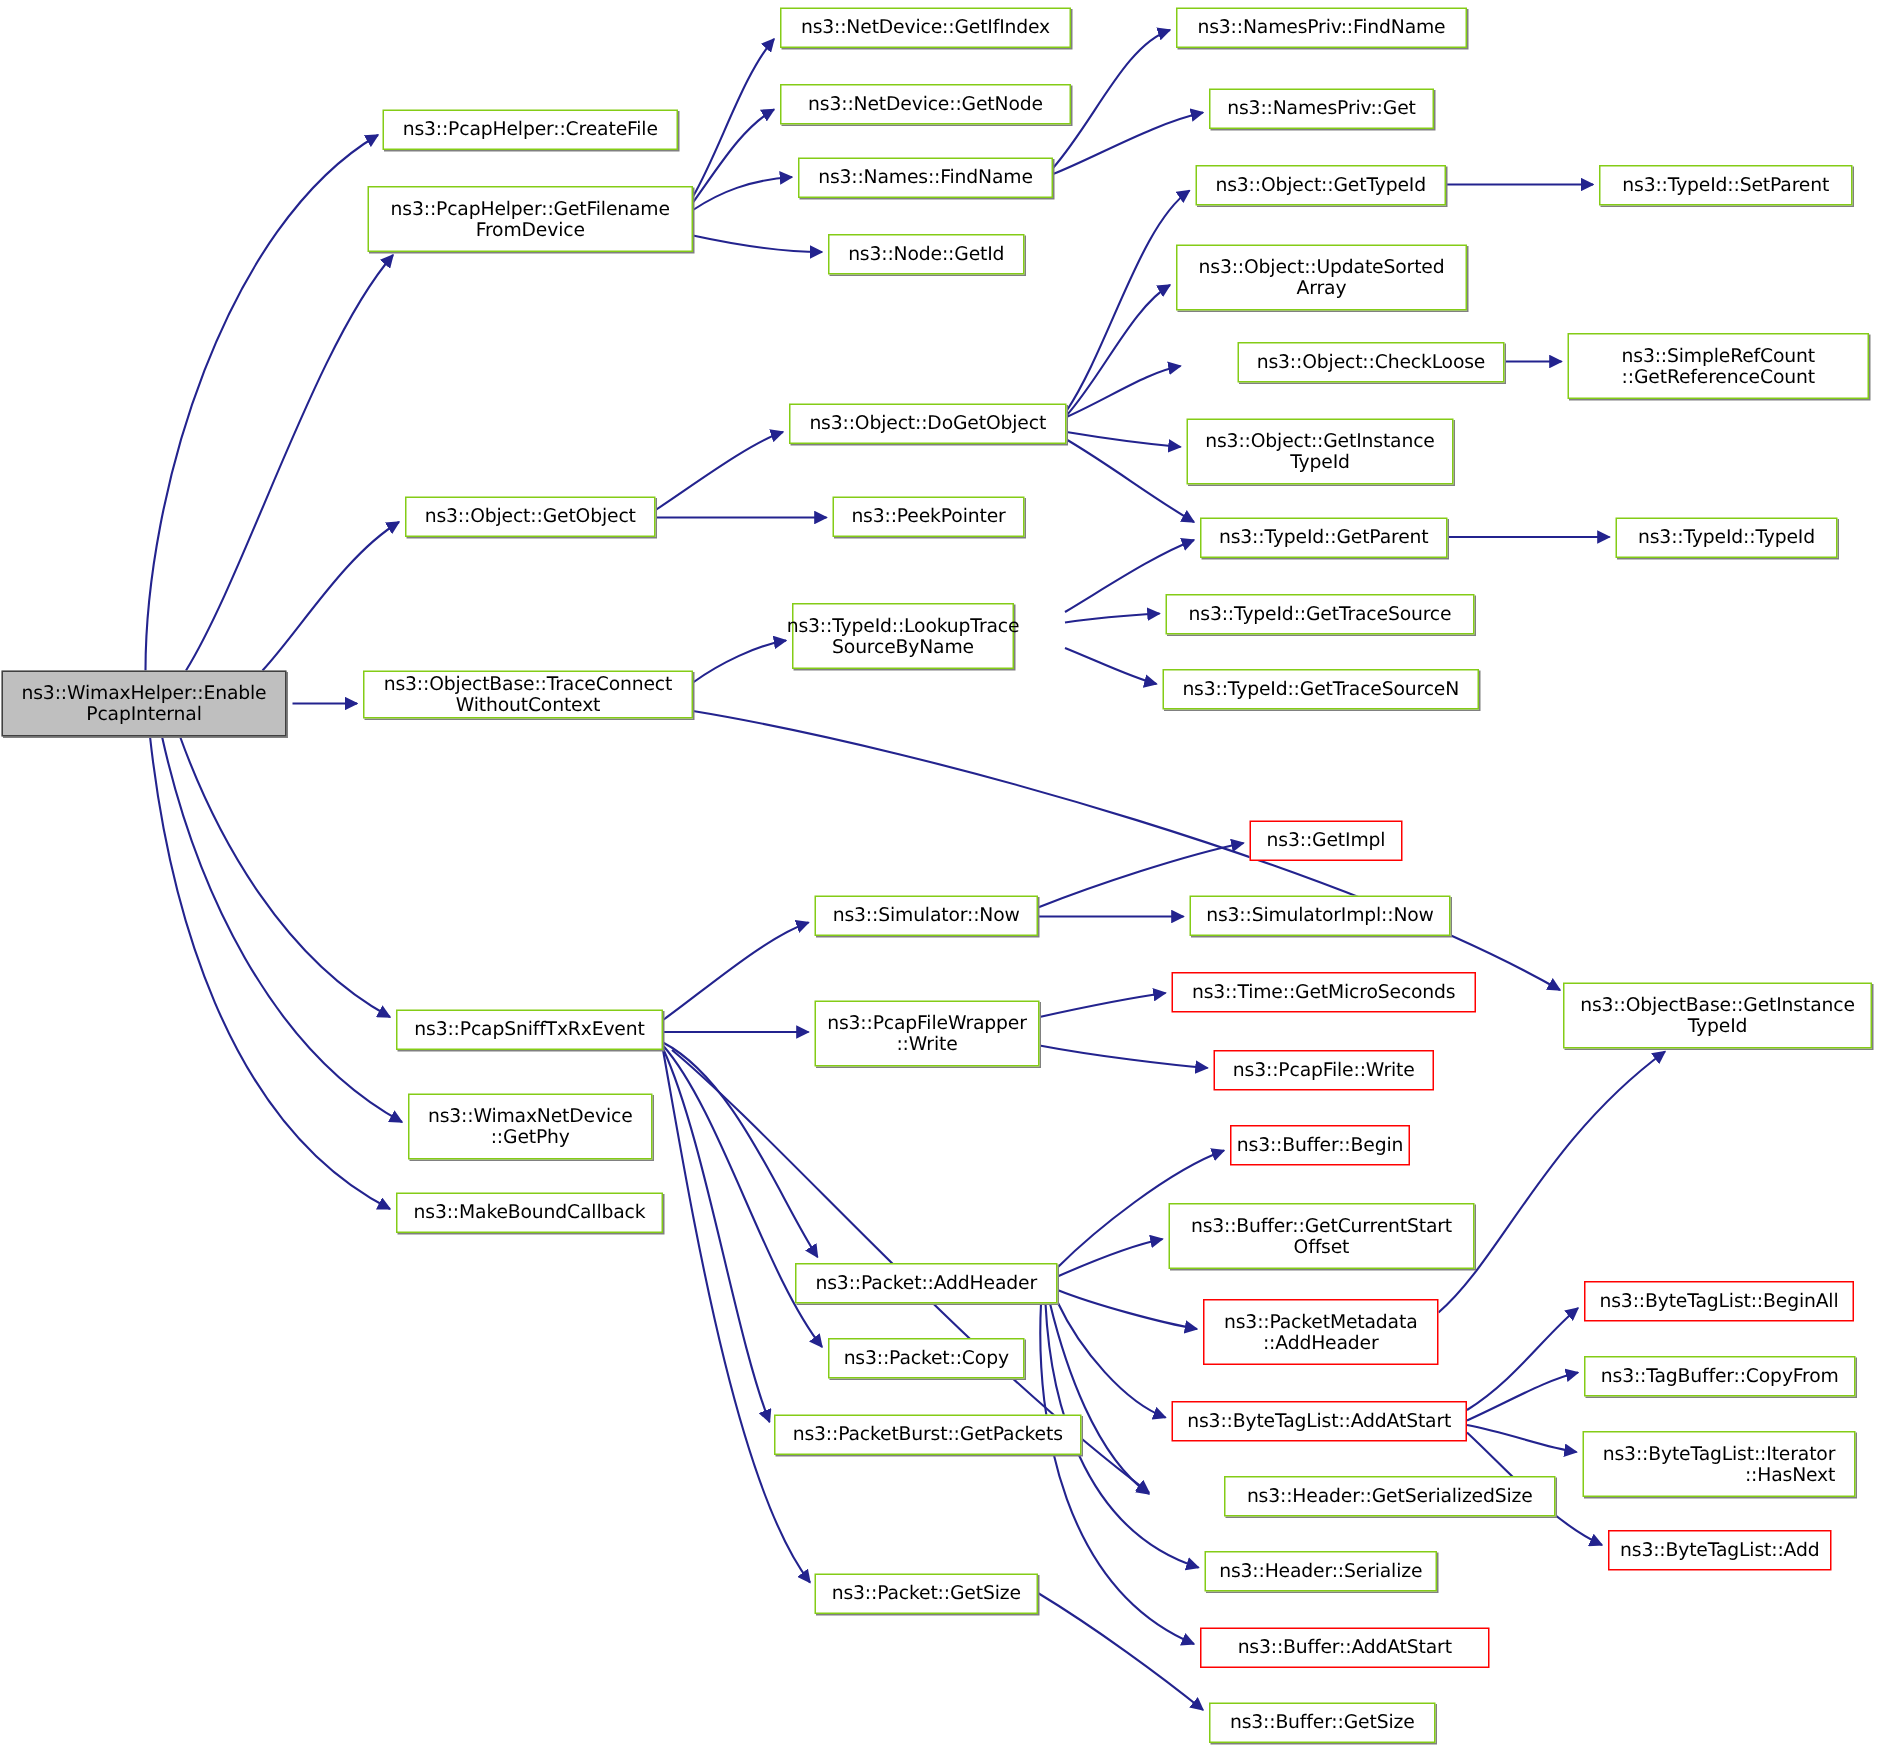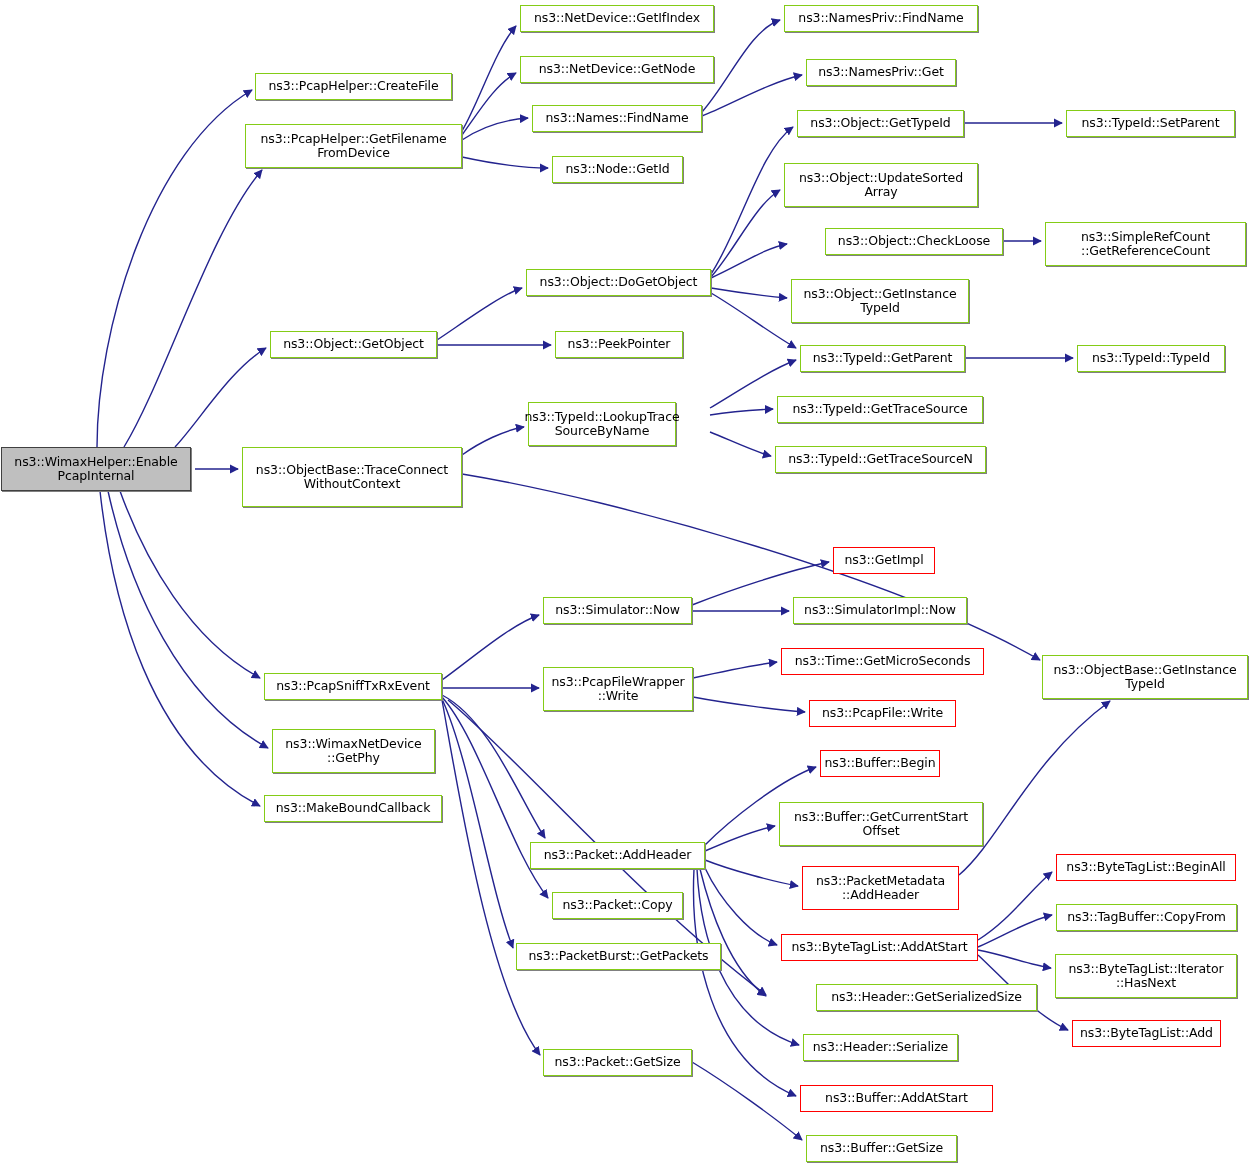--- a/index.html
+++ b/index.html
@@ -111,21 +111,21 @@
       <div class="node" style="left: 526px; top: 269px; width: 185px; height: 27px;"><span class="lbl">ns3::Object::DoGetObject</span></div>
       <div class="node" style="left: 791px; top: 279px; width: 178px; height: 44px;"><span class="lbl">ns3::Object::GetInstance
 TypeId</span></div>
       <div class="node" style="left: 270px; top: 331px; width: 167px; height: 27px;"><span class="lbl">ns3::Object::GetObject</span></div>
       <div class="node" style="left: 555px; top: 331px; width: 128px; height: 27px;"><span class="lbl">ns3::PeekPointer</span></div>
       <div class="node" style="left: 800px; top: 345px; width: 165px; height: 27px;"><span class="lbl">ns3::TypeId::GetParent</span></div>
       <div class="node" style="left: 1077px; top: 345px; width: 148px; height: 27px;"><span class="lbl">ns3::TypeId::TypeId</span></div>
       <div class="node" style="left: 528px; top: 402px; width: 148px; height: 44px;"><span class="lbl">ns3::TypeId::LookupTrace
 SourceByName</span></div>
       <div class="node" style="left: 777px; top: 396px; width: 206px; height: 27px;"><span class="lbl">ns3::TypeId::GetTraceSource</span></div>
-      <div class="node" style="left: 242px; top: 447px; width: 220px; height: 60px;"><span class="lbl">ns3::ObjectBase::TraceConnect
+      <div class="node" style="left: 242px; top: 447px; width: 220px; height: 32px;"><span class="lbl">ns3::ObjectBase::TraceConnect
 WithoutContext</span></div>
       <div class="node" style="left: 775px; top: 446px; width: 211px; height: 27px;"><span class="lbl">ns3::TypeId::GetTraceSourceN</span></div>
       <div class="node root" style="left: 1px; top: 447px; width: 190px; height: 44px;"><span class="lbl">ns3::WimaxHelper::Enable
 PcapInternal</span></div>
       <div class="node red" style="left: 833px; top: 547px; width: 102px; height: 27px;"><span class="lbl">ns3::GetImpl</span></div>
       <div class="node" style="left: 543px; top: 597px; width: 149px; height: 27px;"><span class="lbl">ns3::Simulator::Now</span></div>
       <div class="node" style="left: 793px; top: 597px; width: 174px; height: 27px;"><span class="lbl">ns3::SimulatorImpl::Now</span></div>
       <div class="node" style="left: 1042px; top: 655px; width: 206px; height: 44px;"><span class="lbl">ns3::ObjectBase::GetInstance
 TypeId</span></div>
       <div class="node red" style="left: 781px; top: 648px; width: 203px; height: 27px;"><span class="lbl">ns3::Time::GetMicroSeconds</span></div>
@@ -140,21 +140,21 @@
       <div class="node" style="left: 779px; top: 802px; width: 204px; height: 44px;"><span class="lbl">ns3::Buffer::GetCurrentStart
 Offset</span></div>
       <div class="node" style="left: 530px; top: 842px; width: 175px; height: 27px;"><span class="lbl">ns3::Packet::AddHeader</span></div>
       <div class="node red" style="left: 802px; top: 866px; width: 157px; height: 44px;"><span class="lbl">ns3::PacketMetadata
 ::AddHeader</span></div>
       <div class="node red" style="left: 1056px; top: 854px; width: 180px; height: 27px;"><span class="lbl">ns3::ByteTagList::BeginAll</span></div>
       <div class="node" style="left: 552px; top: 892px; width: 131px; height: 27px;"><span class="lbl">ns3::Packet::Copy</span></div>
       <div class="node" style="left: 1056px; top: 904px; width: 181px; height: 27px;"><span class="lbl">ns3::TagBuffer::CopyFrom</span></div>
       <div class="node red" style="left: 781px; top: 934px; width: 197px; height: 27px;"><span class="lbl">ns3::ByteTagList::AddAtStart</span></div>
       <div class="node" style="left: 516px; top: 943px; width: 205px; height: 27px;"><span class="lbl">ns3::PacketBurst::GetPackets</span></div>
-      <div class="node" style="left: 1055px; top: 954px; width: 182px; height: 44px;"><span class="lbl">ns3::ByteTagList::Iterator
+      <div class="node" style="left: 1055px; top: 954px; width: 182px; height: 44px; text-align: right;"><span class="lbl">ns3::ByteTagList::Iterator
 ::HasNext</span></div>
       <div class="node" style="left: 816px; top: 984px; width: 221px; height: 27px;"><span class="lbl">ns3::Header::GetSerializedSize</span></div>
       <div class="node red" style="left: 1072px; top: 1020px; width: 149px; height: 27px;"><span class="lbl">ns3::ByteTagList::Add</span></div>
       <div class="node" style="left: 803px; top: 1034px; width: 155px; height: 27px;"><span class="lbl">ns3::Header::Serialize</span></div>
       <div class="node" style="left: 543px; top: 1049px; width: 149px; height: 27px;"><span class="lbl">ns3::Packet::GetSize</span></div>
       <div class="node red" style="left: 800px; top: 1085px; width: 193px; height: 27px;"><span class="lbl">ns3::Buffer::AddAtStart</span></div>
       <div class="node" style="left: 806px; top: 1135px; width: 151px; height: 27px;"><span class="lbl">ns3::Buffer::GetSize</span></div>
     </div>
 </div>
 

